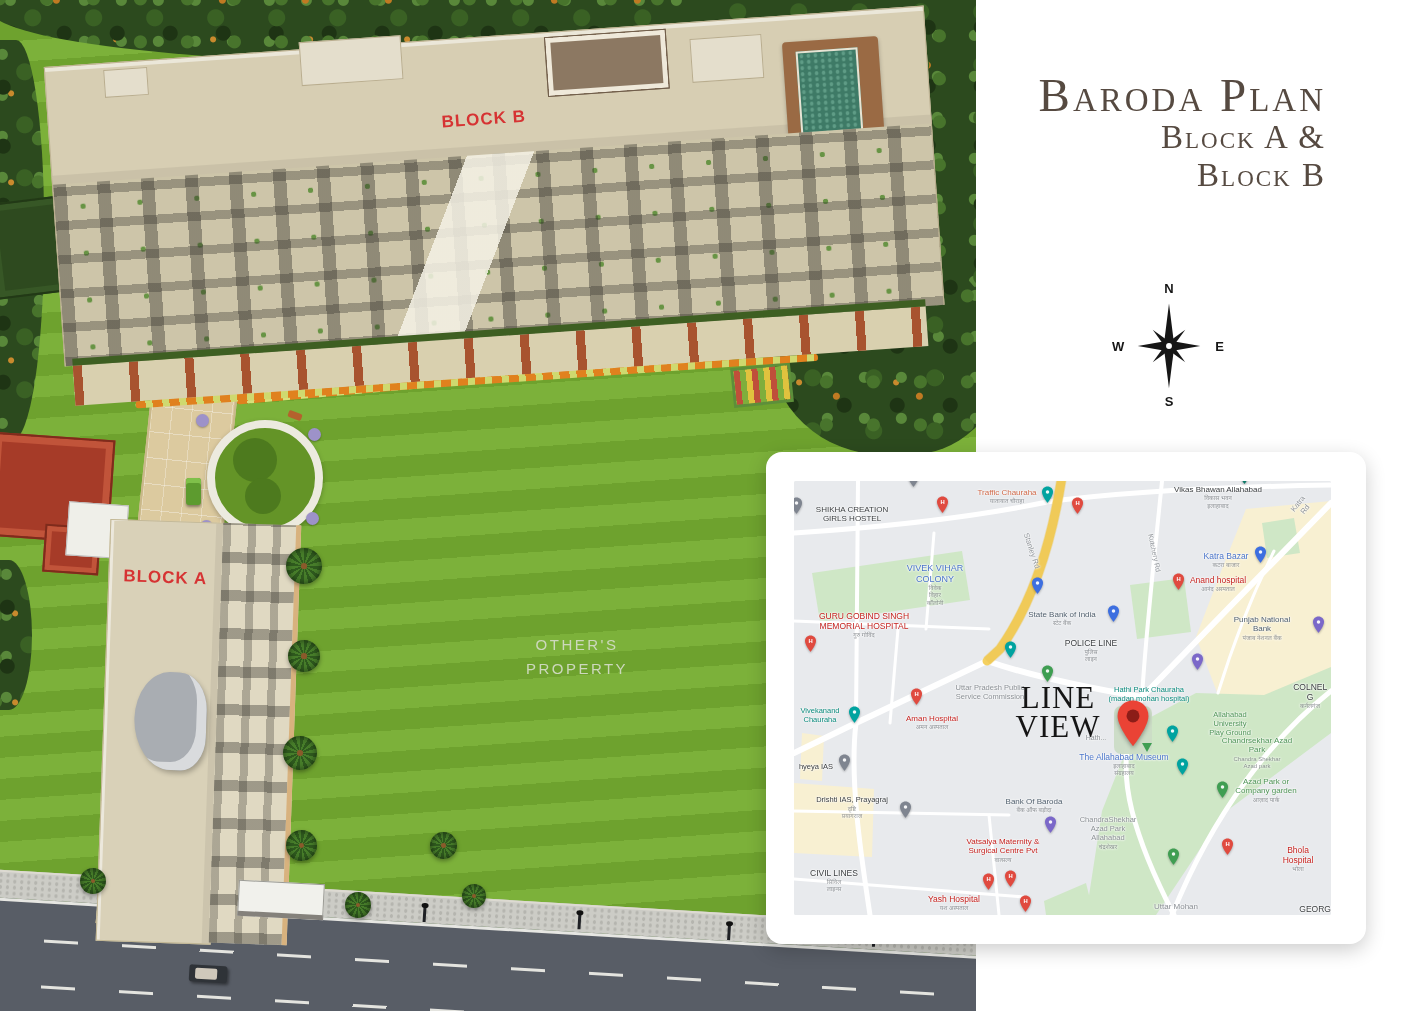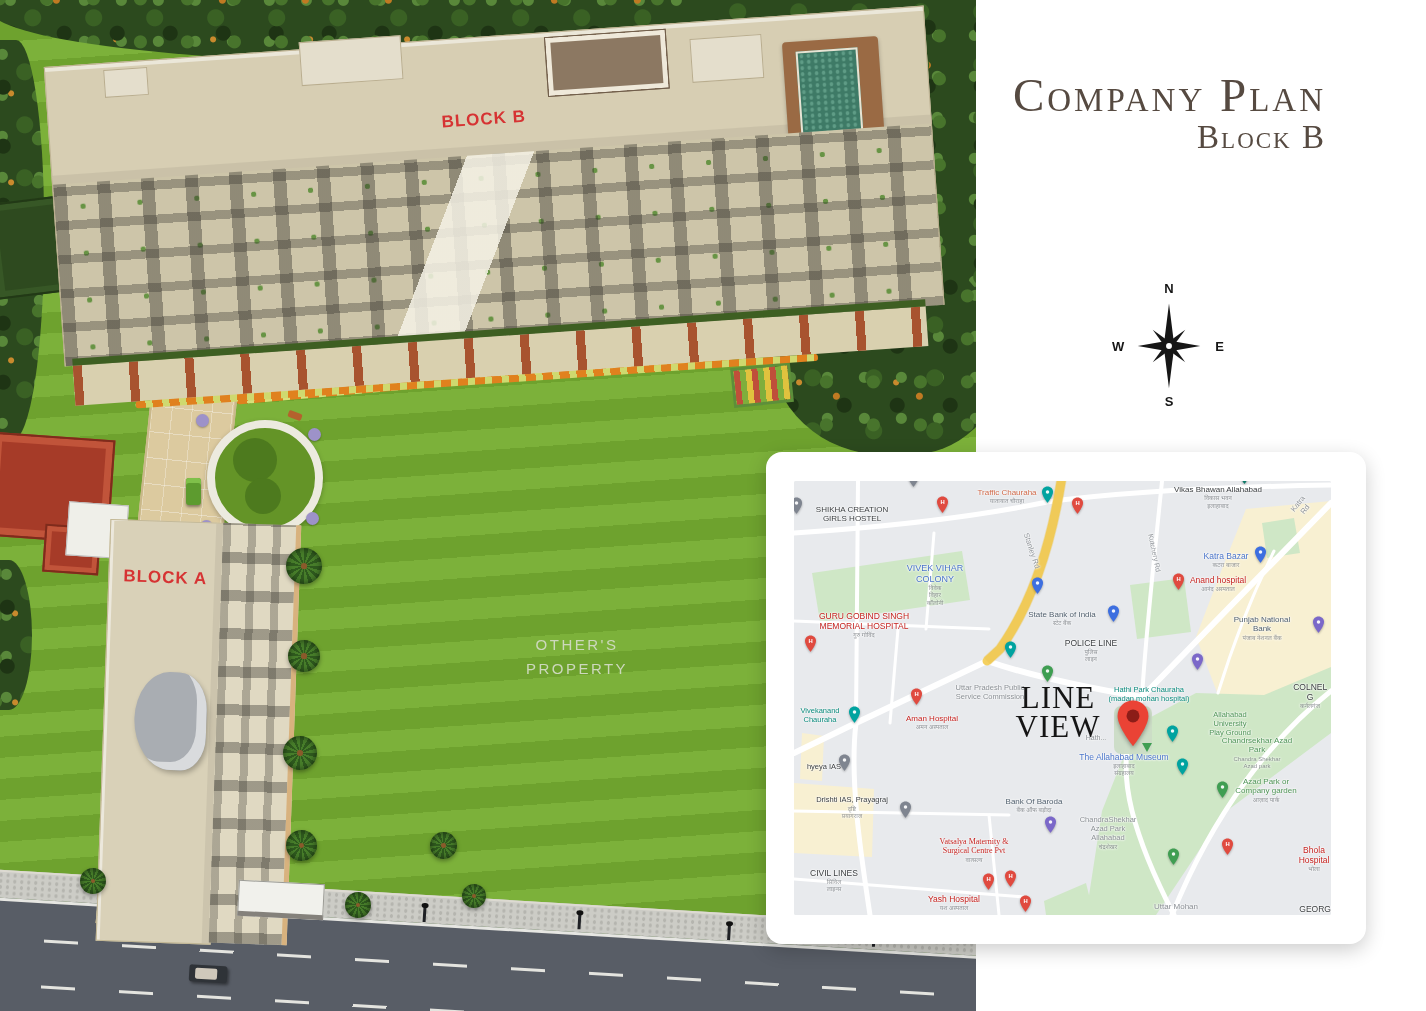--- a/index.html
+++ b/index.html
@@ -212,21 +212,22 @@
       <div class="palm" style="left:462px;top:884px;width:24px;height:24px;"></div>
       <div class="palm" style="left:80px;top:868px;width:26px;height:26px;"></div>
     </div>
 
     <div class="othersprop">OTHER'S
 PROPERTY</div>
   </div>
 
   <div class="side">
     <div class="title-block">
-      <div class="title-main">Company Plan</div>
+      <div class="title-main">Baroda Plan</div>
+      <div class="title-sub">Block A &amp;</div>
       <div class="title-sub">Block B</div>
     </div>
     <div class="compass" style="position:absolute;left:132px;top:285px;margin:0;">
       <span class="pt n">N</span>
       <span class="pt s">S</span>
       <span class="pt e">E</span>
       <span class="pt w">W</span>
       <svg width="92" height="92" viewBox="-50 -50 100 100" style="position:absolute;left:15px;top:15px;">
         <g fill="#161616">
           <polygon points="0,-46 5,-6 0,2 -5,-6"></polygon>
@@ -321,31 +322,31 @@
 University
 Play Ground</div>
           <div class="maplabel c-green" style="left: 463px; top: 272px; font-size: 8px; transform: translate(-50%, -50%);">Chandrsekhar Azad Park<div class="hindi">Chandra Shekhar
 Azad park</div></div>
           <div class="maplabel c-green" style="left: 472px; top: 310px; font-size: 8px; transform: translate(-50%, -50%);">Azad Park or
 Company garden<div class="hindi">आज़ाद पार्क</div></div>
           <div class="maplabel c-navy" style="left: 240px; top: 325px; font-size: 8px; transform: translate(-50%, -50%);">Bank Of Baroda<div class="hindi">बैंक ऑफ बड़ौदा</div></div>
           <div class="maplabel c-gray" style="left: 314px; top: 352px; font-size: 7.5px; transform: translate(-50%, -50%);">ChandraShekhar
 Azad Park
 Allahabad<div class="hindi">चंद्रशेखर</div></div>
-          <div class="maplabel c-red" style="left: 520px; top: 378px; font-size: 8.5px; transform: translate(-50%, -50%); text-align: center;">Bhola Hospital<div class="hindi">भोला</div></div>
+          <div class="maplabel c-red" style="left: 504px; top: 378px; font-size: 8.5px; transform: translate(-50%, -50%); text-align: center;">Bhola Hospital<div class="hindi">भोला</div></div>
           <div class="maplabel c-gray" style="left: 382px; top: 426px; font-size: 8px; transform: translate(-50%, -50%);">Uttar Mohan</div>
           <div class="maplabel c-dark" style="left: 524px; top: 428px; font-size: 8.5px; transform: translate(-50%, -50%);">GEORGE</div>
           <div class="maplabel c-dark" style="left: 40px; top: 400px; font-size: 8.5px; transform: translate(-50%, -50%);">CIVIL LINES<div class="hindi">सिविल
 लाइन्स</div></div>
           <div class="maplabel c-red" style="left: 160px; top: 422px; font-size: 8.5px; transform: translate(-50%, -50%);">Yash Hospital<div class="hindi">यश अस्पताल</div></div>
-          <div class="maplabel c-red" style="left: 180px; top: 370px; font-size: 8px; transform: translate(-50%, -50%); font-family: Liberation Serif, serif;">Vatsalya Maternity &amp;
+          <div class="maplabel c-red" style="left: 209px; top: 370px; font-size: 8px; transform: translate(-50%, -50%);">Vatsalya Maternity &amp;
 Surgical Centre Pvt<div class="hindi">वात्सल्य</div></div>
           <div class="maplabel c-dark" style="left: 58px; top: 327px; font-size: 7.5px; transform: translate(-50%, -50%);">Drishti IAS, Prayagraj<div class="hindi">दृष्टि
 प्रयागराज</div></div>
-          <div class="maplabel c-dark" style="left: 22px; top: 286px; font-size: 7.5px; transform: translate(-50%, -50%); margin-left: 8px;">hyeya IAS</div>
+          <div class="maplabel c-dark" style="left: 22px; top: 286px; font-size: 7.5px; transform: translate(-50%, -50%);">hyeya IAS</div>
           <div class="maplabel c-red" style="left: 138px; top: 242px; font-size: 8px; transform: translate(-50%, -50%);">Aman Hospital<div class="hindi">अमन अस्पताल</div></div>
           <div class="maplabel c-road" style="left: 360px; top: 72px; font-size: 7px; transform: translate(-50%, -50%) rotate(78deg);">Kutchery Rd</div>
         </div>
       <div id="map-pins">
           <div class="mappin" style="left: -4px; top: 16px;"><svg width="13" height="18" viewBox="0 0 24 34">
               <path d="M12 1C6 1 1.5 5.6 1.5 11.5 1.5 19 12 32 12 32s10.5-13 10.5-20.5C22.5 5.6 18 1 12 1Z" fill="#7f8590"></path>
               <circle cx="12" cy="11.5" r="3.3" fill="#fff" opacity="0.93"></circle>
             </svg></div>
           <div class="mappin" style="left: 113px; top: -11px;"><svg width="13" height="18" viewBox="0 0 24 34">
               <path d="M12 1C6 1 1.5 5.6 1.5 11.5 1.5 19 12 32 12 32s10.5-13 10.5-20.5C22.5 5.6 18 1 12 1Z" fill="#7f8590"></path>

